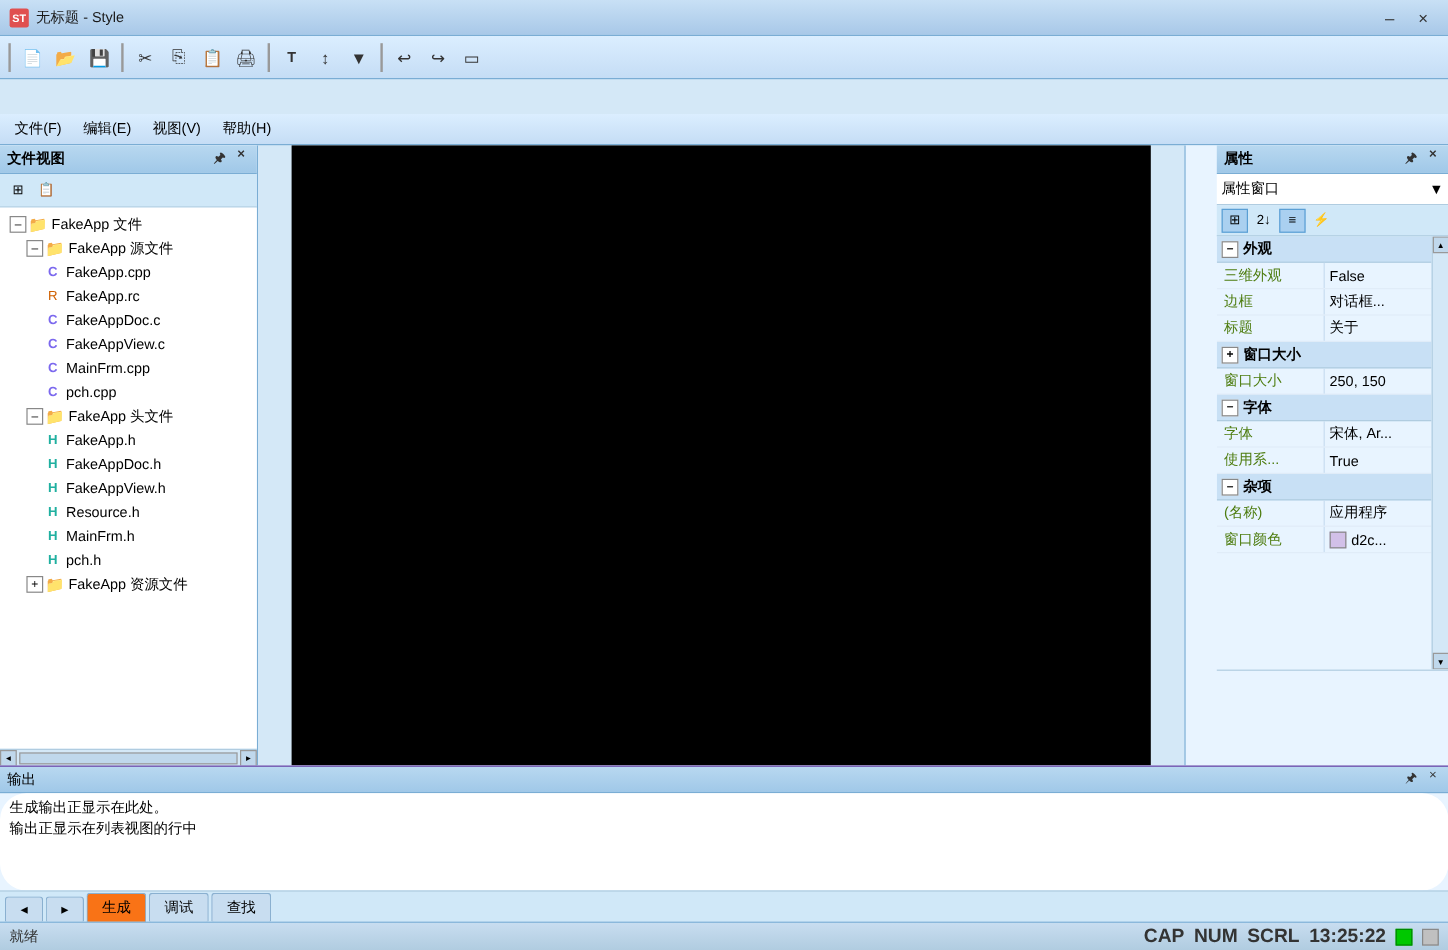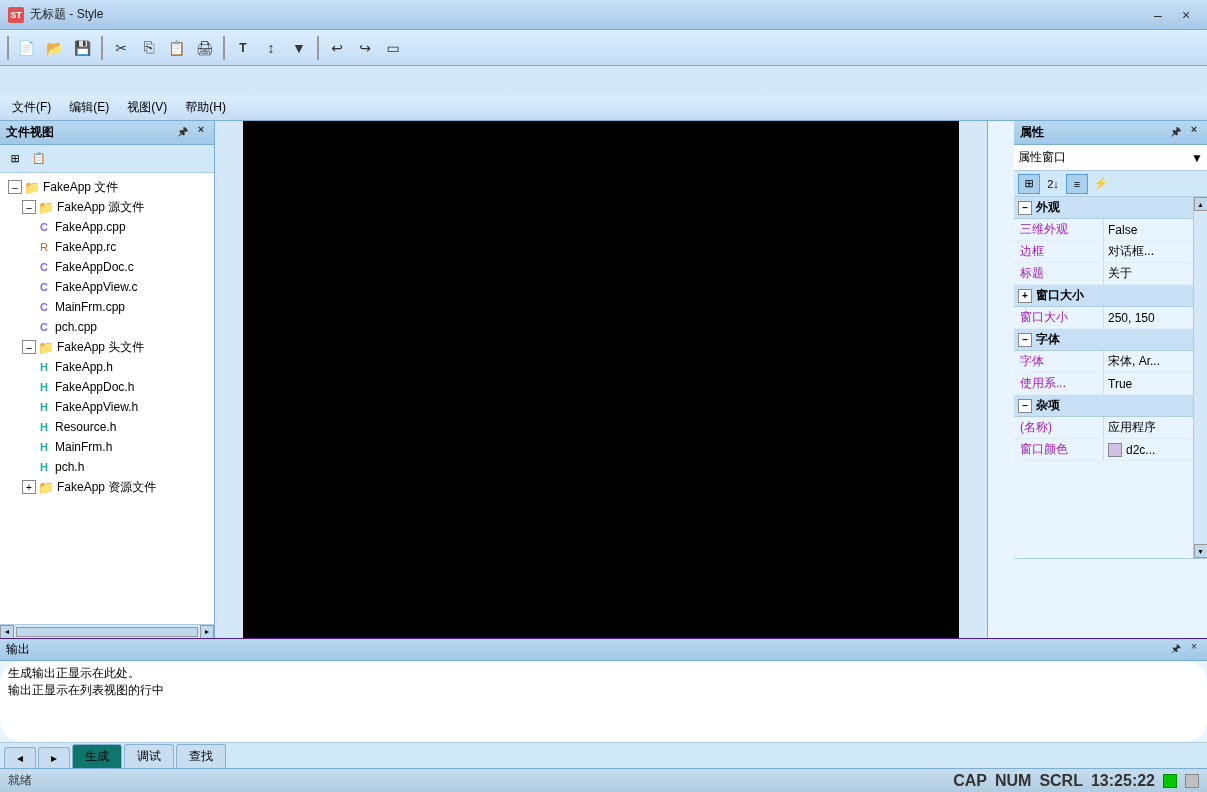--- a/index.html
+++ b/index.html
@@ -312,21 +312,21 @@
       display: flex;
       height: 22px;
       border-bottom: 1px solid #e0ecf8;
       align-items: center;
     }
     .props-key {
       width: 90px;
       min-width: 90px;
       padding: 0 6px;
       font-size: 12px;
-      color: #a21caf;
+      color: #4d7c0f;
       border-right: 1px solid #c8ddf0;
       height: 100%;
       display: flex;
       align-items: center;
     }
     .props-val {
       flex: 1;
       padding: 0 4px;
       font-size: 12px;
       display: flex;
@@ -393,21 +393,21 @@
       padding: 3px 12px;
       background: #c8ddf0;
       border: 1px solid #8ab0d0;
       border-bottom: none;
       cursor: pointer;
       font-size: 12px;
       border-radius: 3px 3px 0 0;
       margin-right: 2px;
     }
     .output-tab.active {
-      background: #0f766e;
+      background: #f97316;
       border-bottom: 1px solid white;
       margin-bottom: -1px;
     }
 
     
     .statusbar {
       height: 24px;
       background: linear-gradient(to bottom, #c8ddf0, #b0cce0);
       border-top: 1px solid #7aadd4;
       display: flex;

